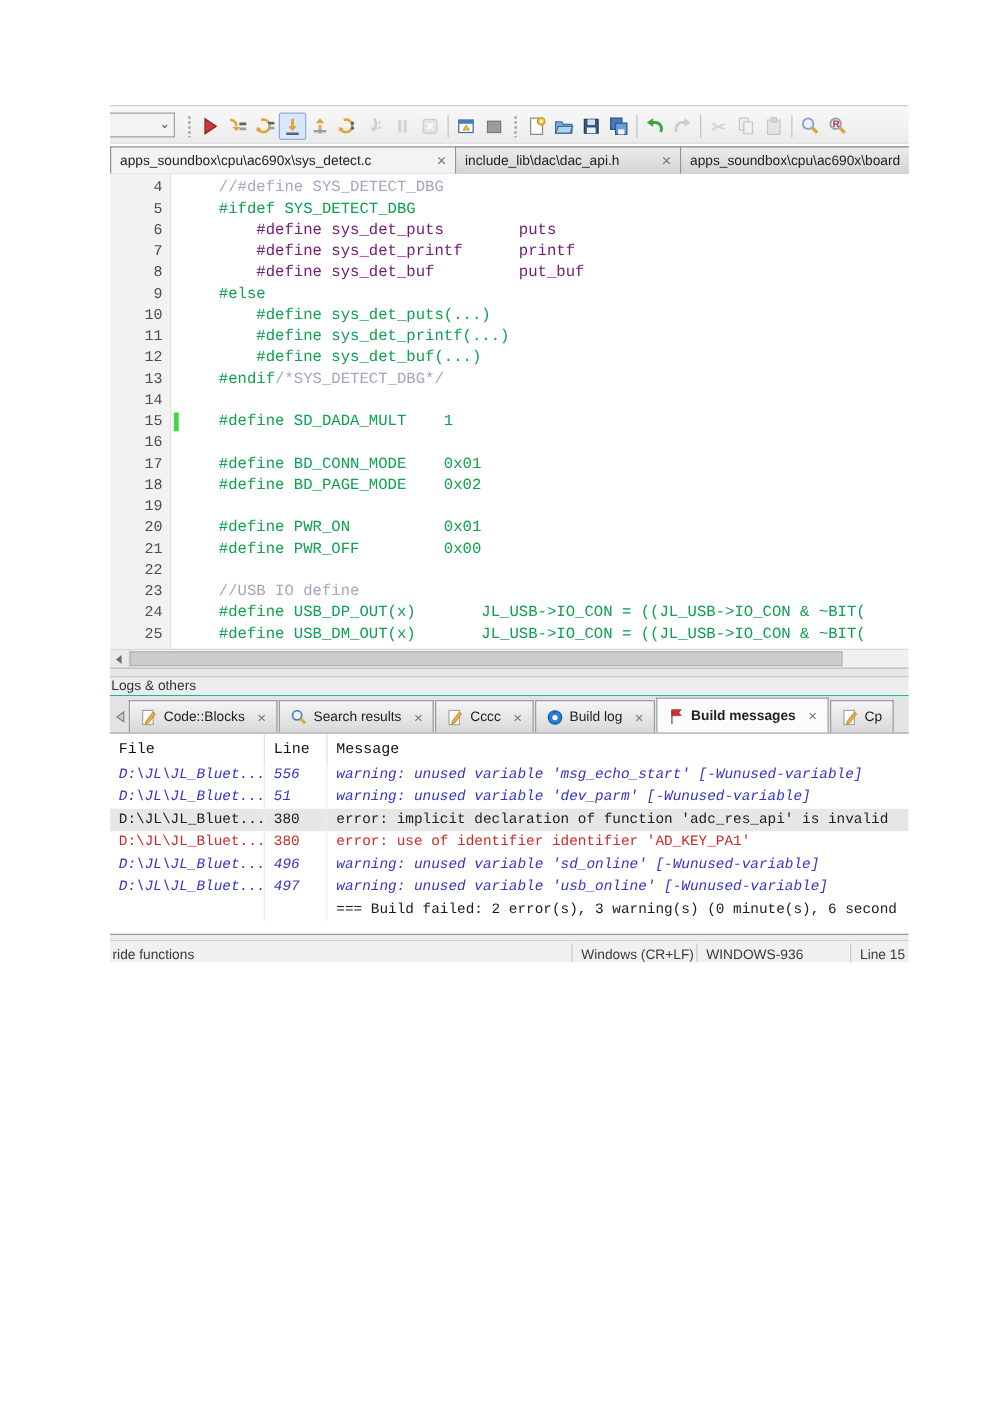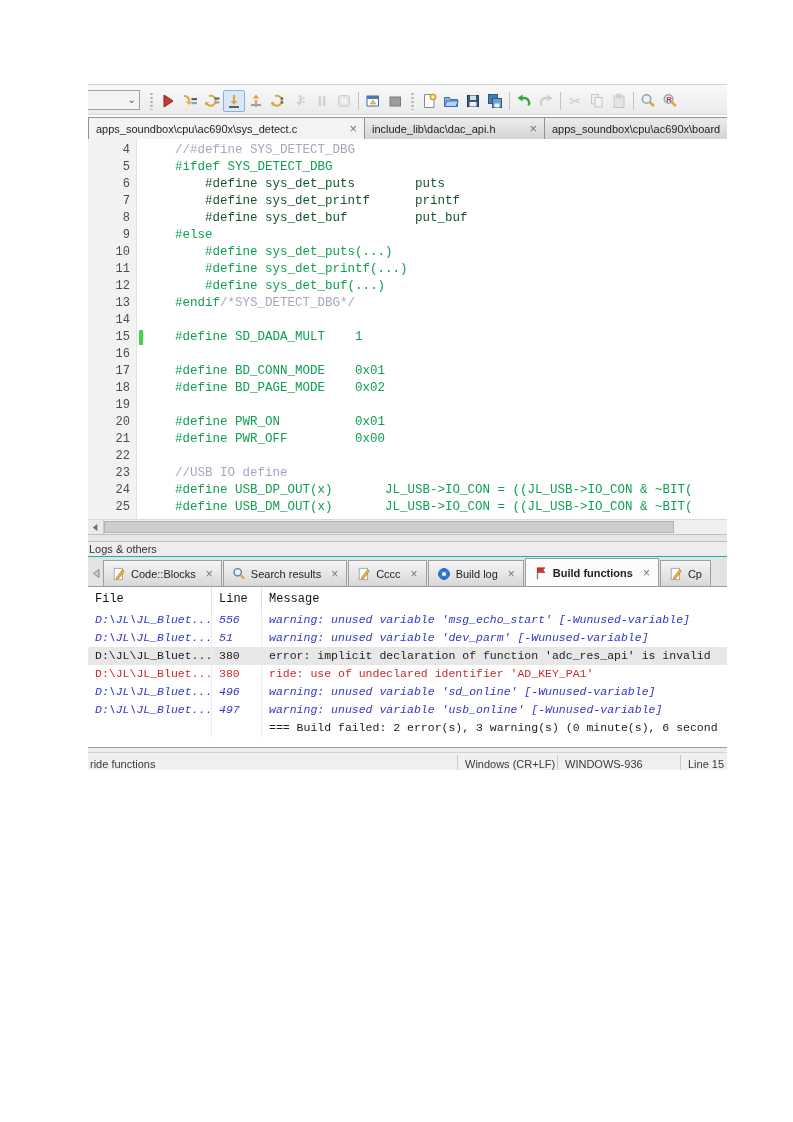--- a/index.html
+++ b/index.html
@@ -41,21 +41,21 @@
   #editor{position:absolute;left:0;top:55px;width:100%;height:395px;background:#ffffff;overflow:hidden;}
   #gutterbg{position:absolute;left:0;top:0;width:48px;height:380px;background:#f2f2f2;border-right:1px solid #e2e2e2;}
   #code-lines{position:absolute;left:0;top:3px;width:100%;}
   .code-line{position:relative;height:17px;line-height:17px;white-space:pre;
              font-family:"Liberation Mono",monospace;font-size:12.5px;}
   .lnum{position:absolute;left:0;width:42px;text-align:right;color:#4d4d4d;font-size:12px;}
   .chbar{position:absolute;left:51px;top:1px;width:4px;height:15px;background:#45d645;}
   .ctext{position:absolute;left:87px;}
   .seg-pp{color:#0fa050;}
   .seg-cm{color:#a5a5c0;}
-  .seg-in{color:#14532d;}
+  .seg-in{color:#701a75;}
   #hscroll{position:absolute;left:0;bottom:0;width:100%;height:15px;background:#f0f0f0;border-top:1px solid #dadada;box-sizing:border-box;}
   .scroll-btn{position:absolute;left:0;top:0;width:15px;height:14px;background:#eaeaea;
               border-right:1px solid #cccccc;display:flex;align-items:center;justify-content:center;}
   .scroll-thumb{position:absolute;left:16px;top:1px;width:570px;height:12px;background:#cdcdcd;
               border:1px solid #b2b2b2;box-sizing:border-box;}
 
   
   #splitter{position:absolute;left:0;top:450px;width:100%;height:8px;background:#e7e7e7;
             border-top:1px solid #bdbdbd;border-bottom:1px solid #bdbdbd;box-sizing:border-box;}
   #logs-caption{position:absolute;left:0;top:458px;width:100%;height:15px;background:#ededed;
@@ -412,21 +412,21 @@
             <span>Build log</span>
             <span class="close">×</span>
           </div>
           <div class="ltab active">
             <span class="licon">
               <svg width="14" height="14" viewBox="0 0 16 16">
                 <path d="M4 15 V2" stroke="#777777" stroke-width="1.4"></path>
                 <path d="M4 2 h8.5 l-2.2 2.7 2.2 2.7 H4 z" fill="#d43030" stroke="#8f1d1d" stroke-width="0.6"></path>
               </svg>
             </span>
-            <span>Build functions</span>
+            <span>Build messages</span>
             <span class="close">×</span>
           </div>
           <div class="ltab">
             <span class="licon">
               <svg width="14" height="14" viewBox="0 0 16 16">
                 <rect x="2.5" y="1.5" width="9.5" height="13" fill="#ffffff" stroke="#9e9e9e"></rect>
                 <path d="M5.5 11.5 L12 3 l2 1.6 L7.8 13 l-2.8 .8 z" fill="#f0b23c" stroke="#b37f1e" stroke-width="0.8"></path>
               </svg>
             </span>
             <span>Cp</span>
@@ -437,21 +437,21 @@
     <div id="buildtable">
       <div id="bm-header" class="bm-grid">
           <div class="c">File</div>
           <div class="c">Line</div>
           <div class="c">Message</div>
         </div>
       <div id="bm-rows">
           <div class="brow bm-grid warning"><div class="c">D:\JL\JL_Bluet...</div><div class="c">556</div><div class="c">warning: unused variable 'msg_echo_start' [-Wunused-variable]</div></div>
           <div class="brow bm-grid warning"><div class="c">D:\JL\JL_Bluet...</div><div class="c">51</div><div class="c">warning: unused variable 'dev_parm' [-Wunused-variable]</div></div>
           <div class="brow bm-grid error-selected"><div class="c">D:\JL\JL_Bluet...</div><div class="c">380</div><div class="c">error: implicit declaration of function 'adc_res_api' is invalid</div></div>
-          <div class="brow bm-grid error"><div class="c">D:\JL\JL_Bluet...</div><div class="c">380</div><div class="c">ride: use of undeclared identifier 'AD_KEY_PA1'</div></div>
+          <div class="brow bm-grid error"><div class="c">D:\JL\JL_Bluet...</div><div class="c">380</div><div class="c">error: use of identifier identifier 'AD_KEY_PA1'</div></div>
           <div class="brow bm-grid warning"><div class="c">D:\JL\JL_Bluet...</div><div class="c">496</div><div class="c">warning: unused variable 'sd_online' [-Wunused-variable]</div></div>
           <div class="brow bm-grid warning"><div class="c">D:\JL\JL_Bluet...</div><div class="c">497</div><div class="c">warning: unused variable 'usb_online' [-Wunused-variable]</div></div>
           <div class="brow bm-grid summary"><div class="c"></div><div class="c"></div><div class="c">=== Build failed: 2 error(s), 3 warning(s) (0 minute(s), 6 second</div></div>
         </div>
     </div>
 
     <div id="divider2"></div>
 
     <div id="statusbar">
         <span class="sfield sf-0">ride functions</span>

